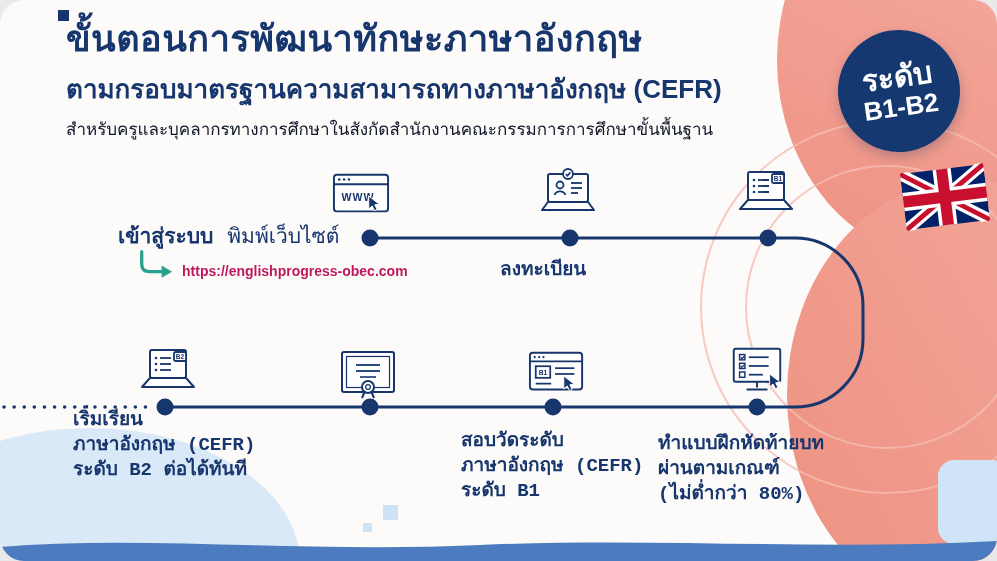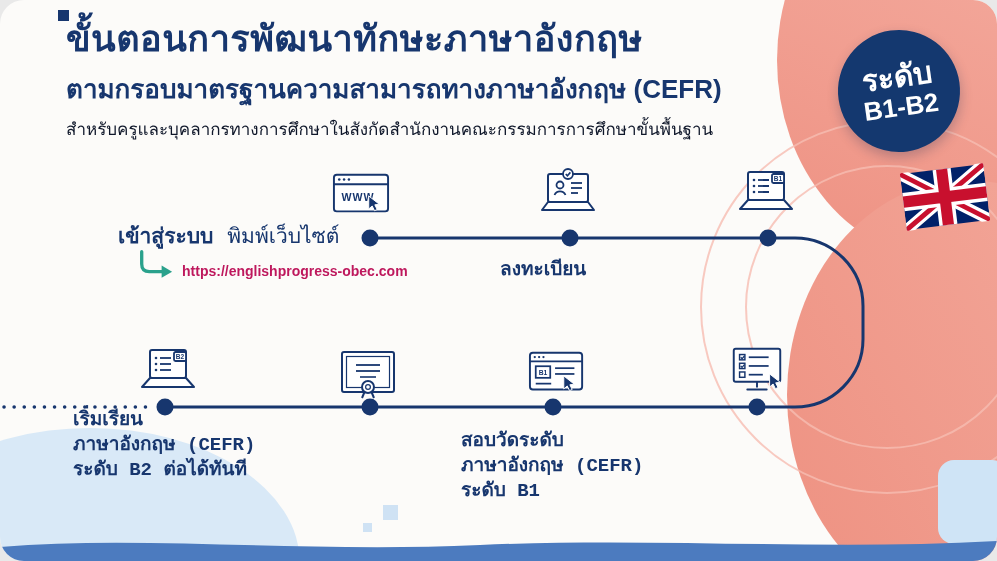--- a/index.html
+++ b/index.html
@@ -149,20 +149,23 @@
     <line x1="23.5" y1="12.8" x2="44" y2="12.8" stroke="#17366e" stroke-width="1.8"></line>
     <rect x="14" y="19" width="5.5" height="5.5" fill="none" stroke="#17366e" stroke-width="1.5"></rect>
     <path d="M15.2 21.8 l1.4 1.5 2.4-2.8" fill="none" stroke="#17366e" stroke-width="1.3"></path>
     <line x1="23.5" y1="21.8" x2="44" y2="21.8" stroke="#17366e" stroke-width="1.8"></line>
     <rect x="14" y="28" width="5.5" height="5.5" fill="none" stroke="#17366e" stroke-width="1.5"></rect>
     <line x1="23.5" y1="30.8" x2="38" y2="30.8" stroke="#17366e" stroke-width="1.8"></line>
     <line x1="32" y1="38" x2="32" y2="44" stroke="#17366e" stroke-width="2"></line>
     <line x1="22" y1="46" x2="42" y2="46" stroke="#17366e" stroke-width="2" stroke-linecap="round"></line>
     <path transform="translate(45,30)" d="m0 0 v13.5 l3.6-3.1 2.4 4.9 2.7-1.3-2.4-4.8 4.6-.6z" fill="#17366e" stroke="#ffffff" stroke-width="1"></path>
   </svg>
+  <div class="abs lbl" style="left:658px;top:432px;width:198px;">ทำแบบฝึกหัดท้ายบท
+ผ่านตามเกณฑ์
+(ไม่ต่ำกว่า 80%)</div>
 
   <svg class="abs icon" style="left:528px;top:348px;width:58px;height:50px;" viewBox="0 0 60 50">
     <rect x="2" y="4" width="54" height="38" rx="3" fill="#ffffff" stroke="#17366e" stroke-width="2"></rect>
     <line x1="2" y1="13" x2="56" y2="13" stroke="#17366e" stroke-width="2"></line>
     <circle cx="7" cy="8.5" r="1.2" fill="#17366e"></circle>
     <circle cx="11.5" cy="8.5" r="1.2" fill="#17366e"></circle>
     <circle cx="16" cy="8.5" r="1.2" fill="#17366e"></circle>
     <rect x="8" y="18" width="15" height="12" fill="none" stroke="#17366e" stroke-width="1.8"></rect>
     <text x="15.5" y="27" text-anchor="middle" font-size="7" font-weight="bold" fill="#17366e">B1</text>
     <line x1="28" y1="20" x2="48" y2="20" stroke="#17366e" stroke-width="1.8"></line>

